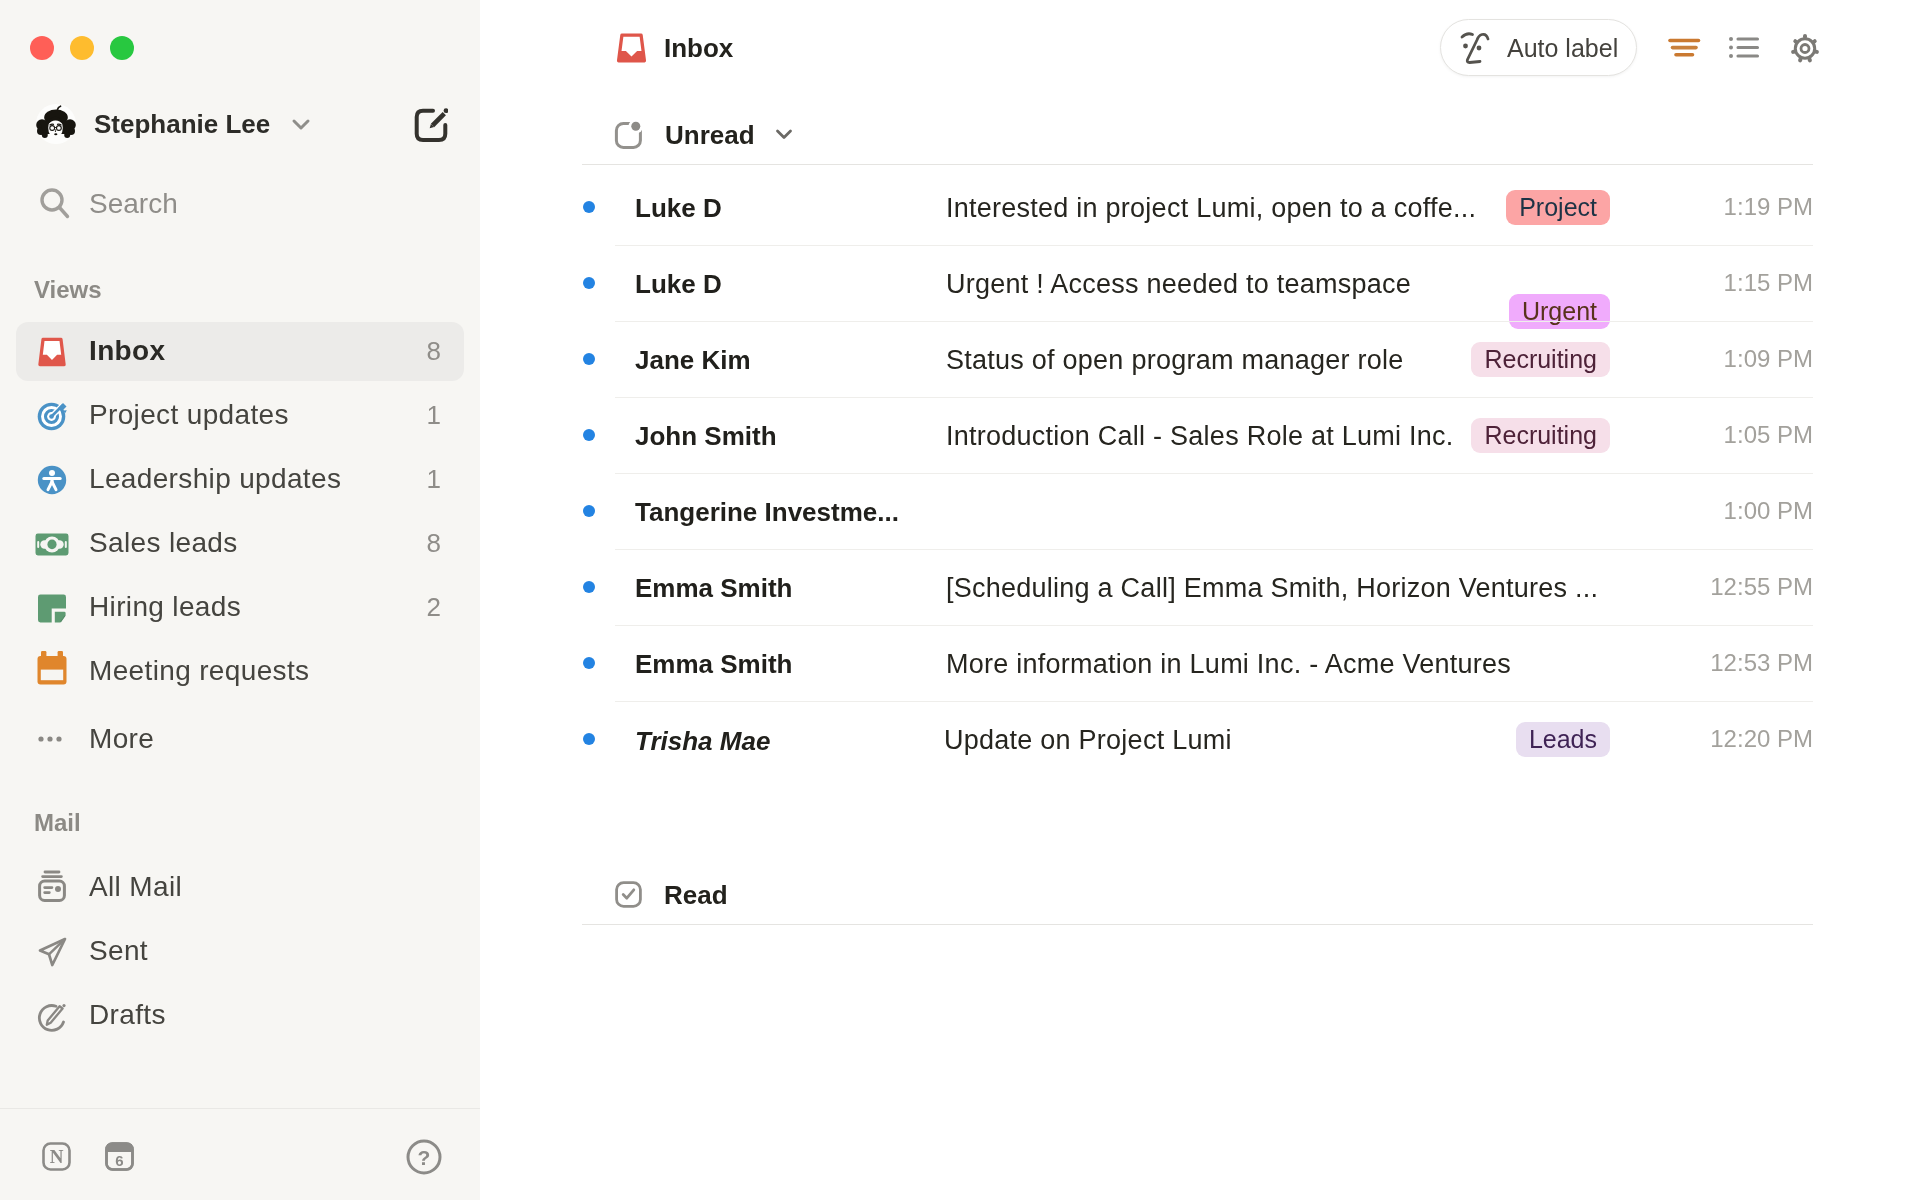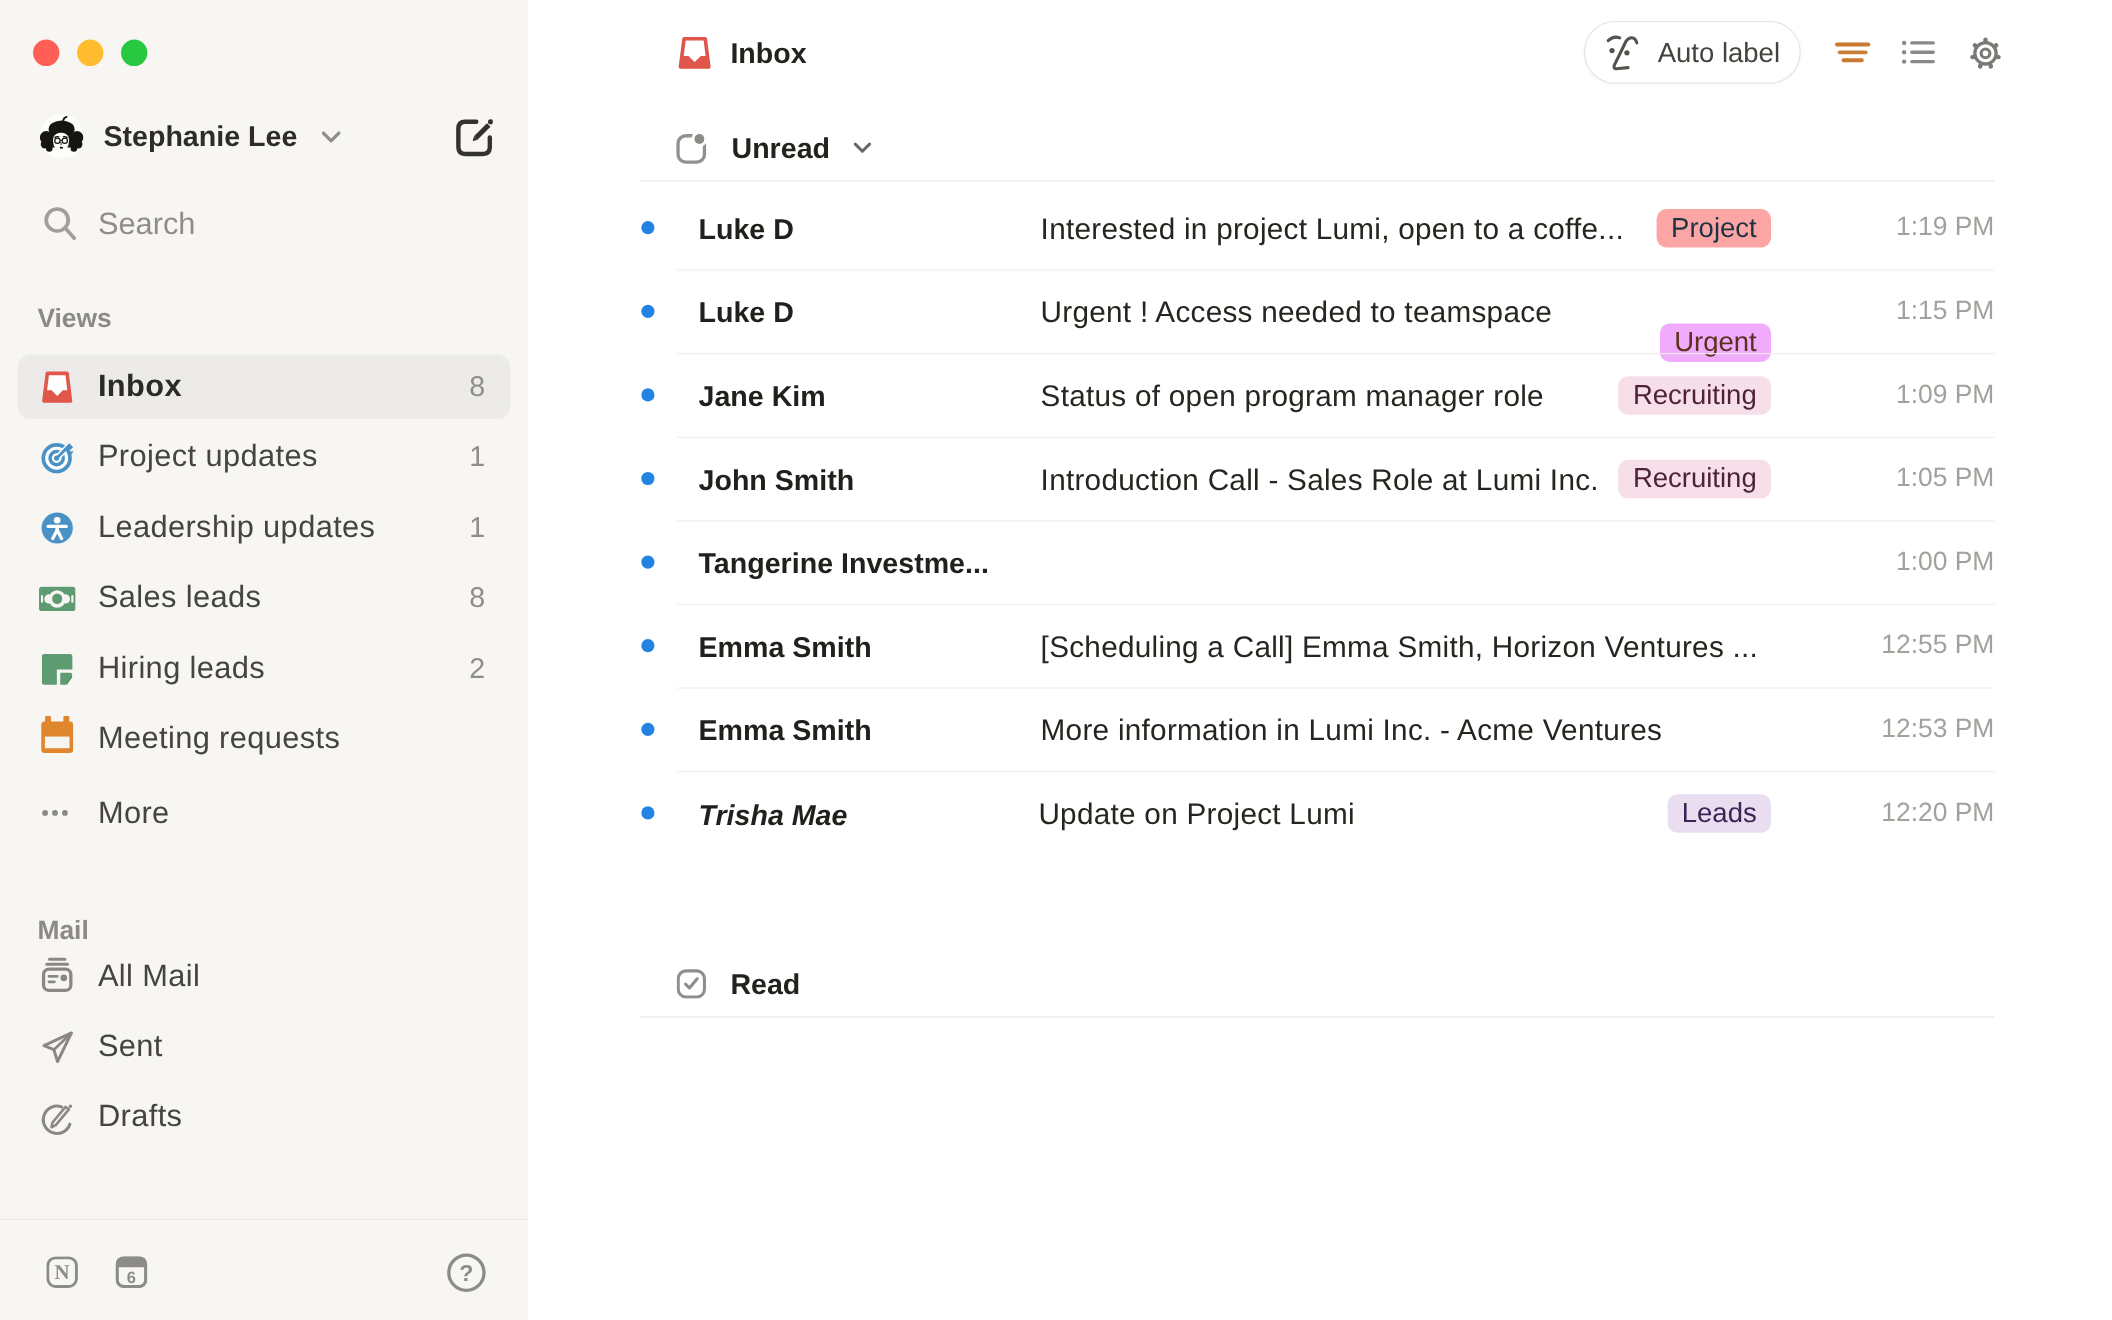--- a/index.html
+++ b/index.html
@@ -167,21 +167,21 @@
     <svg class="abs" style="left:36px;top:15px;" width="32" height="32" viewBox="0 0 32 32">
         <path d="M27.5 21 A 12.4 12.4 0 1 1 20 5.3" fill="none" stroke="#8a8884" stroke-width="2.8" stroke-linecap="round"></path>
         <path d="M26.6 7.5 L14.7 21.8 L10.8 23.8 L11.7 19.5 L23.6 5.3 Z" fill="none" stroke="#8a8884" stroke-width="2.3" stroke-linejoin="round"></path>
         <circle cx="28" cy="4.6" r="1.6" fill="#8a8884"></circle>
       </svg>
     <div class="abs stext" style="">Drafts</div>
 
   </div>
   </div>
 
-<div class="abs slabel" style="top:810px;height:26px;line-height:26px;margin-top:24px;">Mail</div>
+<div class="abs slabel" style="top:810px;height:26px;line-height:26px;">Mail</div>
 
 <div class="abs" style="left:0;top:1108px;width:480px;height:1px;background:#e9e8e5;"></div>
 <svg class="abs" style="left:42px;top:1142px;" width="29" height="29" viewBox="0 0 29 29">
   <rect x="1.5" y="1.5" width="26" height="26" rx="7" fill="none" stroke="#8c8b88" stroke-width="2.6"></rect>
   <text x="14.5" y="21" font-family="Liberation Serif" font-size="19" font-weight="bold" fill="#8c8b88" text-anchor="middle">N</text>
 </svg>
 <svg class="abs" style="left:105px;top:1142px;" width="29" height="29" viewBox="0 0 29 29">
   <rect x="1.5" y="1.5" width="26" height="26" rx="6" fill="none" stroke="#8c8b88" stroke-width="2.6"></rect>
   <path d="M2 2 H27 V10 H2 Z" fill="#8c8b88"></path>
   <rect x="1.5" y="1.5" width="26" height="26" rx="6" fill="none" stroke="#8c8b88" stroke-width="2.6"></rect>

